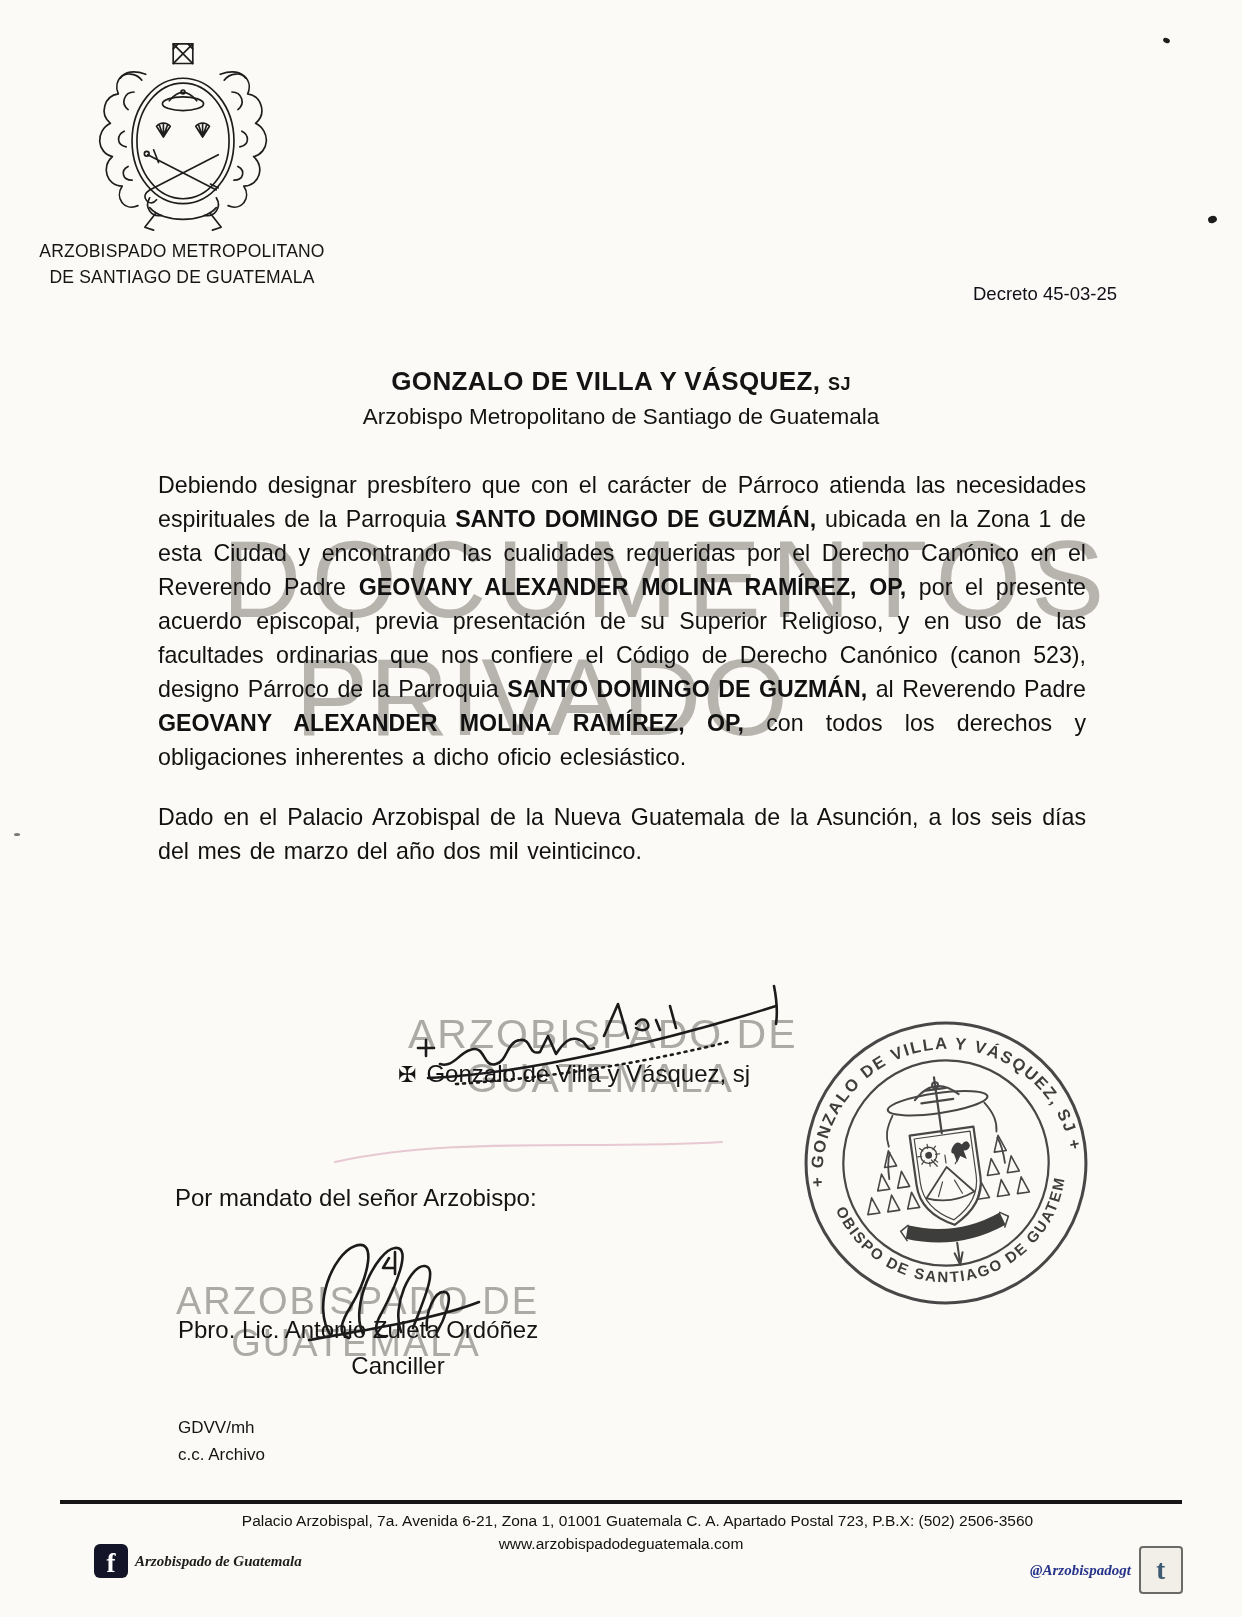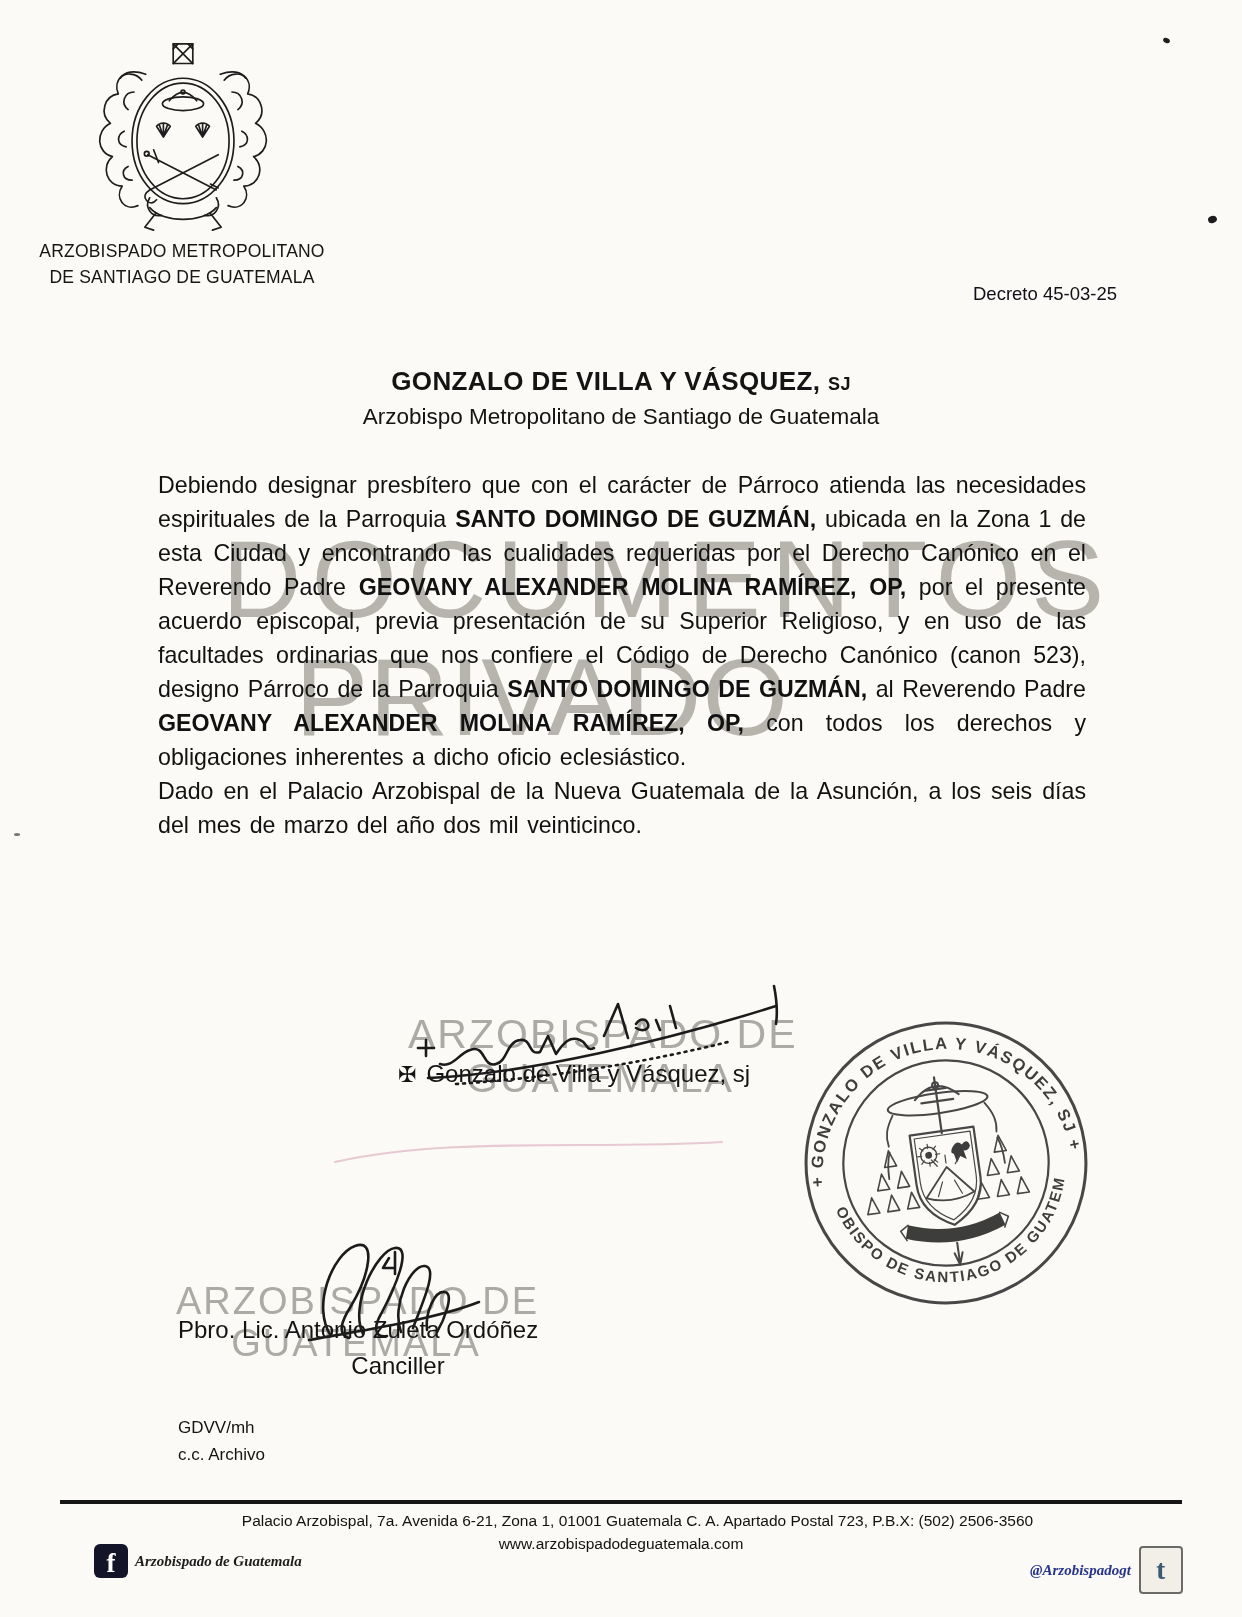--- a/index.html
+++ b/index.html
@@ -18,21 +18,21 @@
           text-underline-offset:3px; color:#101018; z-index:2;}
   
   .heading{position:absolute; left:0; right:0; top:366px; text-align:center; z-index:2;}
   .h-name{font-size:26px; font-weight:bold; letter-spacing:.4px;}
   .h-suffix{font-size:18px; font-weight:bold;}
   .h-sub{font-size:22.5px; margin-top:7px;}
   
   .body-text{position:absolute; left:158px; top:468px; width:928px; z-index:2;
              font-size:23.2px; line-height:34px; text-align:justify; word-spacing:2px; color:#111;}
   .body-text p{margin:0;}
-  .body-text .p2{}
+  .body-text .p2{margin-top:26px;}
   .bold{font-weight:bold;}
   
   .wm{position:absolute; color:#b7b4ae; z-index:1; white-space:nowrap; font-weight:normal;}
   .wm-doc1{left:222px; top:524px; font-size:110px; line-height:110px; letter-spacing:10px;}
   .wm-doc2{left:295px; top:642px; font-size:110px; line-height:110px; letter-spacing:1px;}
   .wm-arz{text-align:center; color:#acaaa5;margin-top:28px;}
   .wm-arz1{left:408px; top:984px; width:384px; font-size:41px; line-height:44px; letter-spacing:2px;}
   .wm-arz2{left:176px; top:1252px; width:360px; font-size:38px; line-height:42px; letter-spacing:2px;}
   
   .sig-svg{position:absolute; z-index:4;}
@@ -193,20 +193,21 @@
       <path class="ln" d="M 126 182 L 150 154 L 174 182 Q 150 192 126 182 Z" stroke-width="1.8"></path>
       <path class="ln" d="M 150 150 v -8 M 141 152 l -5 -7 M 159 152 l 5 -7 M 138 182 l 6 -14 M 162 182 l -6 -14" stroke-width="1.2"></path>
 
       <path d="M 104 206 Q 150 224 196 206 L 200 219 Q 150 238 100 219 Z" fill="#2f2f2f"></path>
       <path class="ln" d="M 104 206 l -8 5 l 5 10 M 196 206 l 8 5 l -5 10" stroke-width="1.6"></path>
 
       <path class="ln" d="M 150 230 L 150 252 M 146 240 L 150 252 L 154 240" stroke-width="2"></path>
     </g>
   </svg>
 
+  <div class="mandate">Por mandato del señor Arzobispo:</div>
 
   <svg class="sig-svg sig2" viewBox="0 0 202 118">
     <path d="M 38 100 C 18 70, 40 18, 62 10 C 84 2, 76 40, 58 70 C 48 86, 44 98, 56 102"></path>
     <path d="M 70 98 C 56 70, 84 14, 102 12 C 120 10, 102 52, 88 78 C 80 92, 82 102, 94 100"></path>
     <path d="M 108 96 C 98 70, 118 28, 132 30 C 146 32, 128 70, 120 92"></path>
     <path d="M 134 94 c -2 -18 8 -40 18 -38 c 10 2 -2 30 -8 40"></path>
     <path d="M 16 104 C 60 96, 140 84, 186 66"></path>
     <path d="M 96 22 l -6 10 h 12 M 102 16 v 22" stroke-width="1.8"></path>
   </svg>
 

